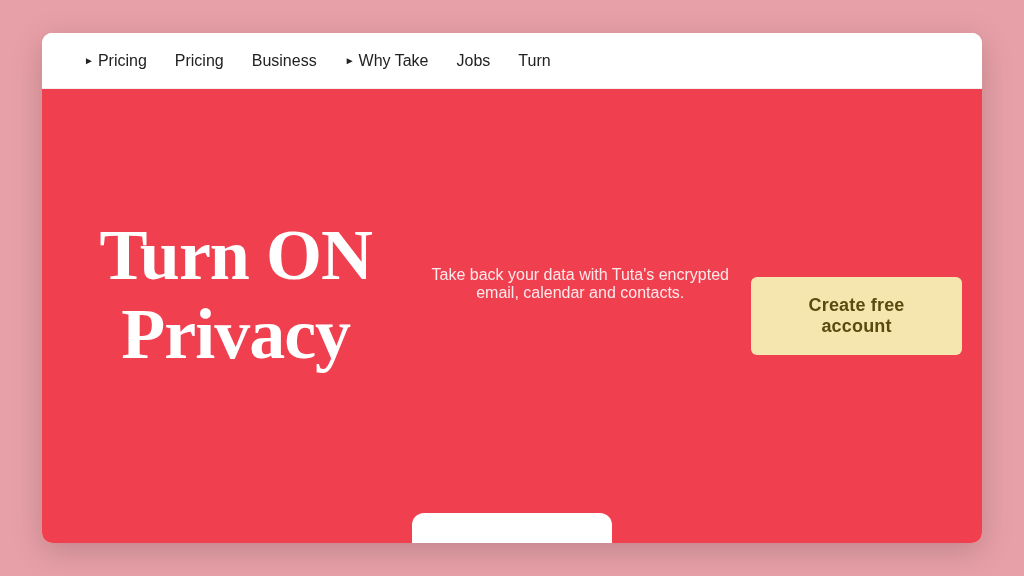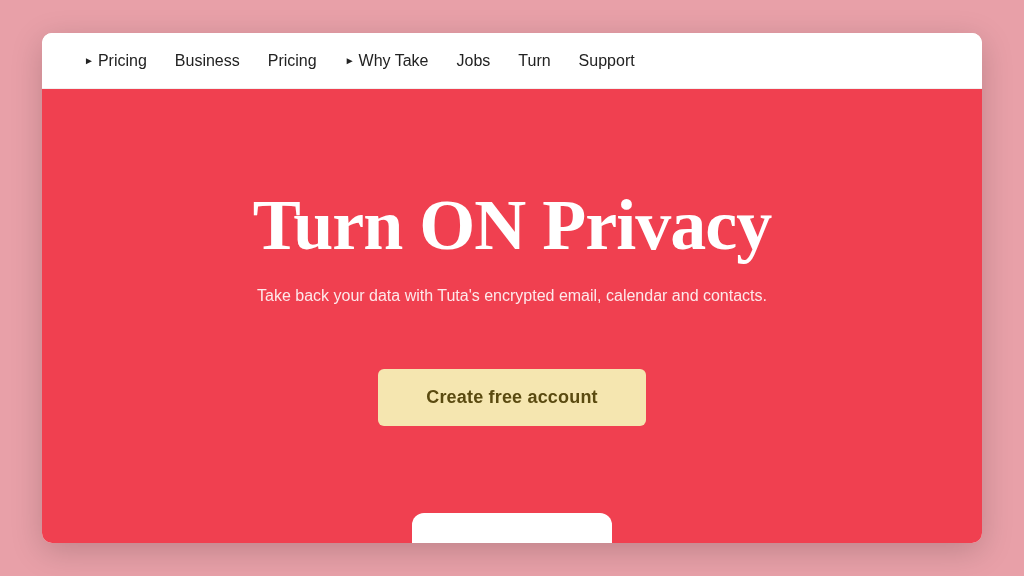--- a/index.html
+++ b/index.html
@@ -55,42 +55,42 @@
 
     .nav-arrow {
       font-size: 10px;
       color: #222;
     }
 
     .hero {
       flex: 1;
       background-color: #f04050;
       display: flex;
-      flex-direction: column;
+      flex-direction: row;
       align-items: center;
       justify-content: center;
       padding: 40px 20px 60px;
       position: relative;
     }
 
     .hero-title {
       font-size: 72px;
       font-weight: 700;
       color: #fff;
       text-align: center;
       line-height: 1.1;
       font-family: Georgia, 'Times New Roman', serif;
       margin-bottom: 22px;
       letter-spacing: -1px;
     }
 
     .hero-subtitle {
       font-size: 16px;
       color: rgba(255,255,255,0.88);
-      text-align: right;
+      text-align: center;
       margin-bottom: 44px;
       font-weight: 400;
     }
 
     .cta-button {
       background-color: #f5e6b0;
       color: #5a4a10;
       border: none;
       border-radius: 6px;
       padding: 18px 48px;
@@ -115,37 +115,34 @@
 </head>
 <body>
 
 <div class="browser-window">
   <nav class="navbar">
     <div class="nav-item">
       <span class="nav-arrow">►</span>
       <span>Pricing</span>
     </div>
     <div class="nav-item">
-      <span>Business</span>
+      <span>Pricing</span>
     </div>
     <div class="nav-item">
-      <span>Pricing</span>
+      <span>Business</span>
     </div>
     <div class="nav-item">
       <span class="nav-arrow">►</span>
       <span>Why Take</span>
     </div>
     <div class="nav-item">
       <span>Jobs</span>
     </div>
     <div class="nav-item">
       <span>Turn</span>
-    </div>
-    <div class="nav-item">
-      <span>Support</span>
     </div>
   </nav>
 
   <section class="hero">
     <h1 class="hero-title">Turn ON Privacy</h1>
     <p class="hero-subtitle">Take back your data with Tuta's encrypted email, calendar and contacts.</p>
     <button class="cta-button">Create free account</button>
     <div class="bottom-card"></div>
   </section>
 </div>

